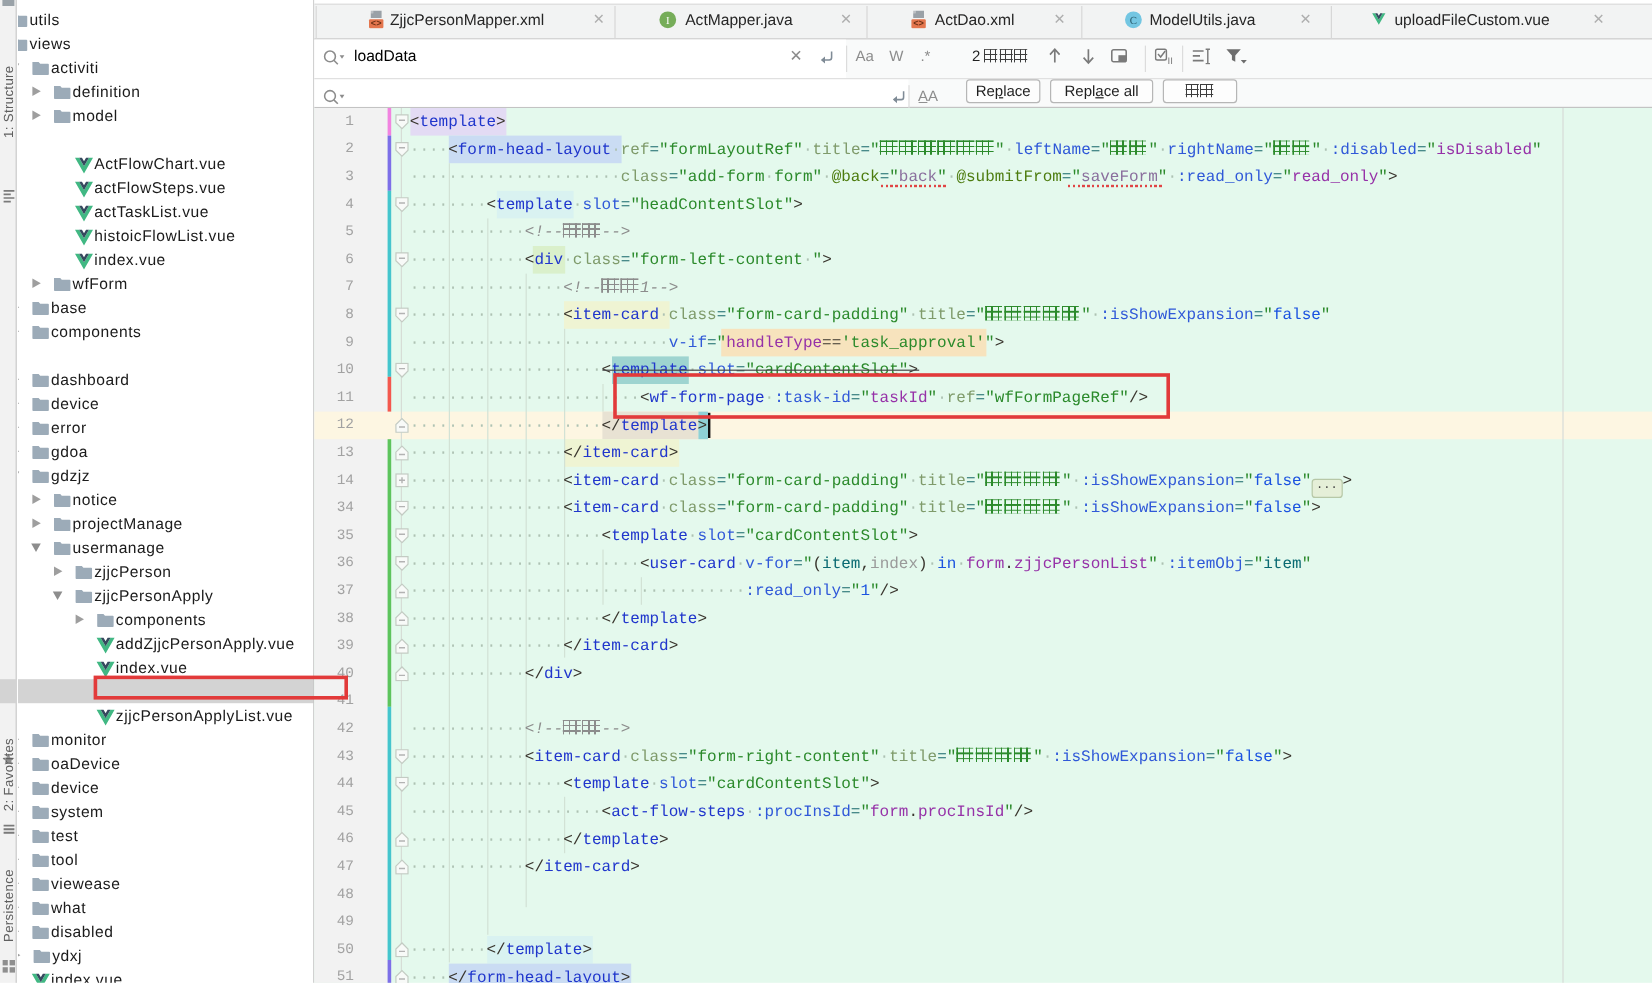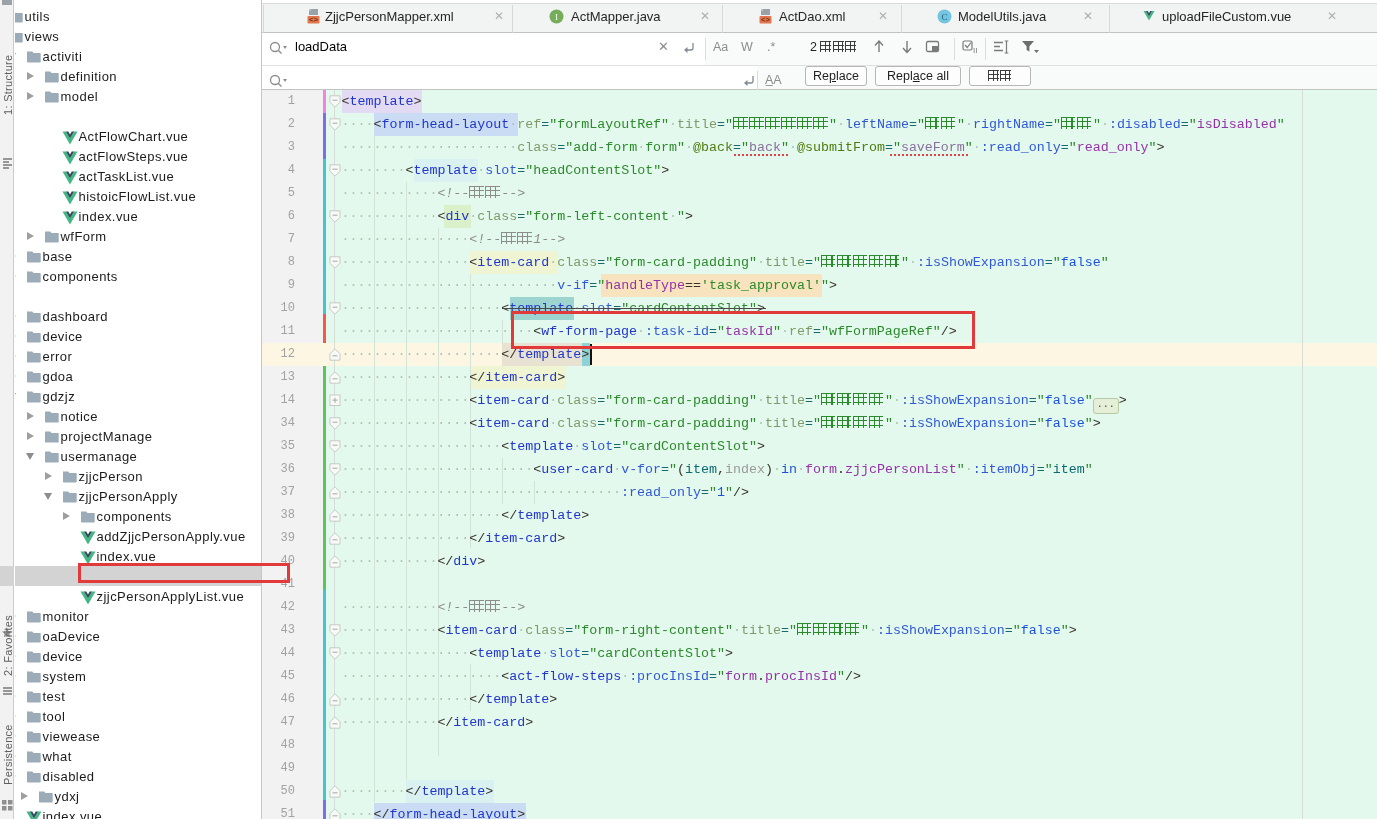--- a/index.html
+++ b/index.html
@@ -321,21 +321,21 @@
       </svg>
       <span class="lbl" style="left:27.5px">what</span>
     </div>
 <div class="trow" style="left:0;top:766px;width:246px">
       <span class="arr-c" style="left:-6.0px"></span>
       <svg class="icon16" style="left:11.0px" viewBox="0 0 16 16">
         <path fill="#9cabb8" d="M1 3.6h5.2l1.3 1.5H14c.4 0 .7.3.7.7v8c0 .4-.3.7-.7.7H1.7c-.4 0-.7-.3-.7-.7z"></path>
       </svg>
       <span class="lbl" style="left:27.5px">disabled</span>
     </div>
-<div class="trow" style="left:12px;top:786px;width:246px">
+<div class="trow" style="left:1px;top:786px;width:246px">
       <span class="arr-c" style="left:-6.0px"></span>
       <svg class="icon16" style="left:11.0px" viewBox="0 0 16 16">
         <path fill="#9cabb8" d="M1 3.6h5.2l1.3 1.5H14c.4 0 .7.3.7.7v8c0 .4-.3.7-.7.7H1.7c-.4 0-.7-.3-.7-.7z"></path>
       </svg>
       <span class="lbl" style="left:27.5px">ydxj</span>
     </div>
 <div class="trow" style="left:0;top:806px;width:246px">
       <svg class="icon16" style="left:11.0px;top:4px" width="12" height="11.5" viewBox="0 0 16 14">
         <path fill="#41b883" d="M.5.5h3.4L8 7.6 12.1.5h3.4L8 13.5z"></path>
         <path fill="#35495e" d="M3.9.5h2.4L8 3.4 9.7.5h2.4L8 7.6z"></path>

